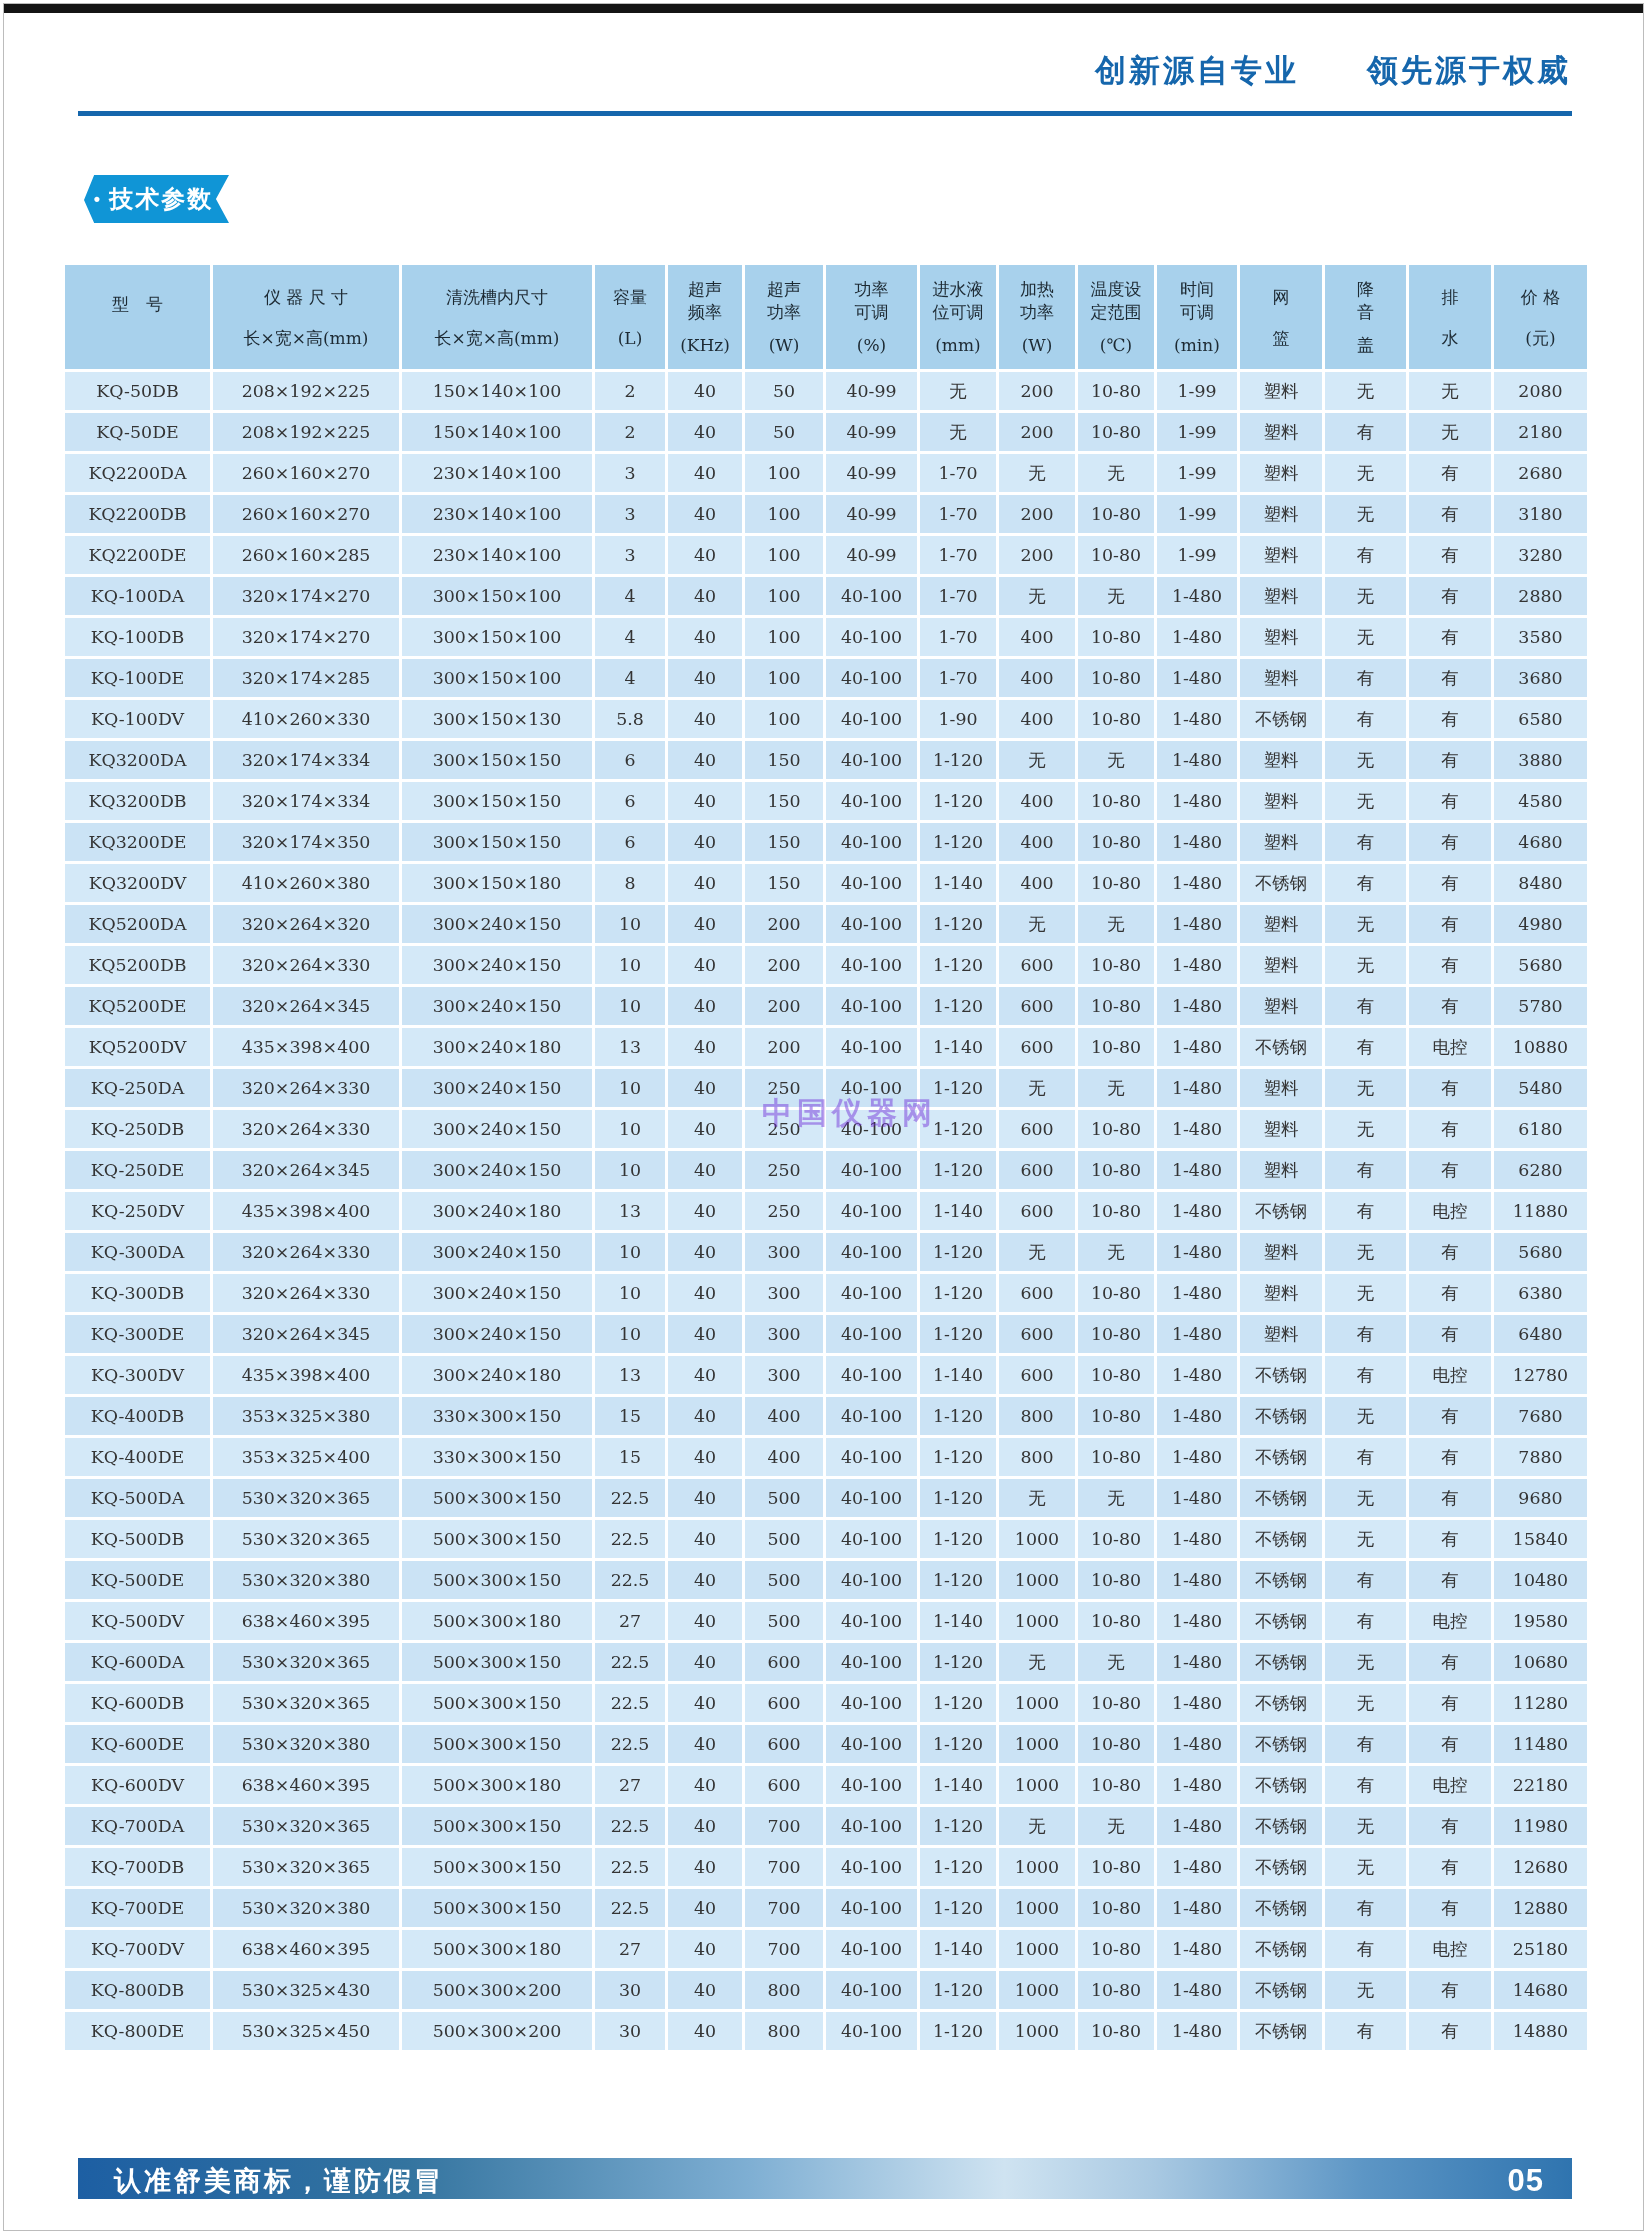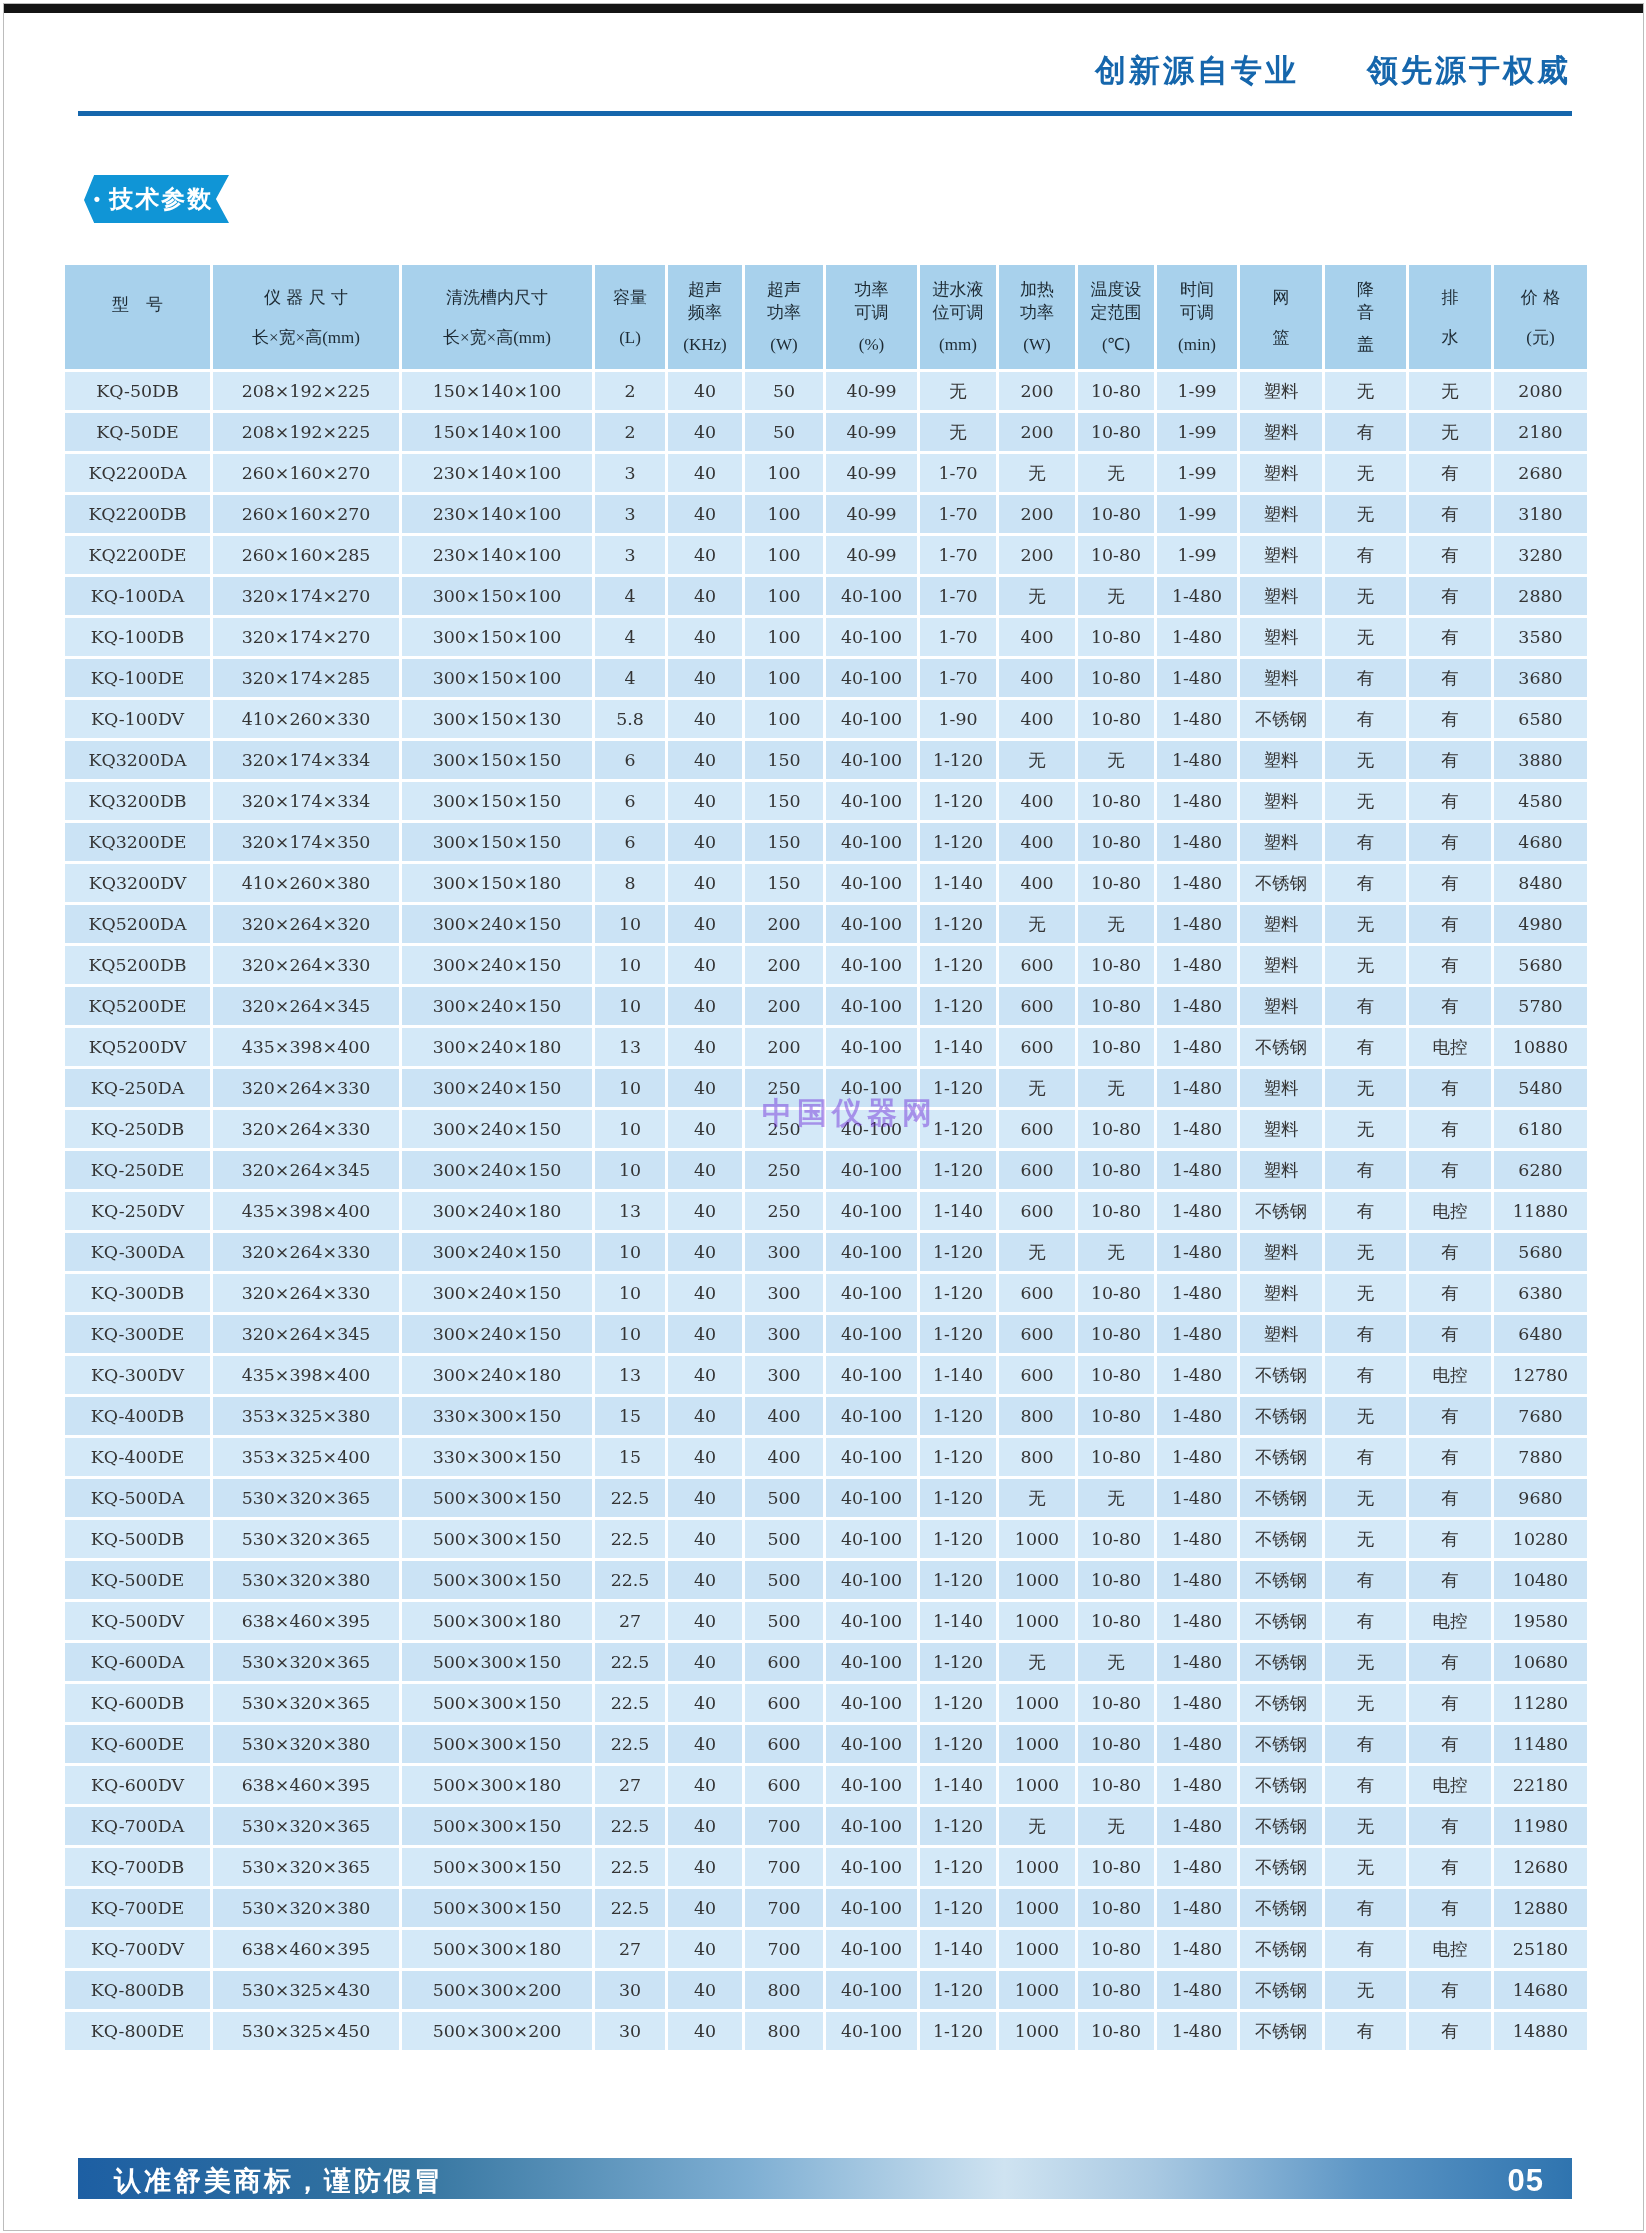--- a/index.html
+++ b/index.html
@@ -30,21 +30,21 @@
     position:absolute;top:262px;left:62px;width:1523px;
     border-collapse:separate;border-spacing:3px;table-layout:fixed;
     font-family:"DejaVu Serif","Liberation Serif",serif;
   }
   table.spec th{
     background:#a8d1ec;height:100px;font-weight:normal;
     font-size:17px;color:#1d2a33;padding:2px 0;vertical-align:middle;
   }
   .hwrap{display:flex;flex-direction:column;justify-content:space-evenly;height:100%;}
   .hl{white-space:pre-line;line-height:1.35;}
-  .hu{line-height:1.2;font-family:Liberation Serif, serif;}
+  .hu{line-height:1.2;}
   table.spec td{
     height:38px;text-align:center;vertical-align:middle;
     font-size:17.4px;color:#343434;padding:0 2px;
     overflow:hidden;white-space:nowrap;
   }
   table.spec tbody tr:nth-child(odd) td{background:#d4e9f8;}
   table.spec tbody tr:nth-child(even) td{background:#cbe3f5;}
   .footer{
     position:absolute;top:2158px;left:78px;width:1494px;height:41px;
     background:linear-gradient(90deg,#1d5fa3 0%,#34749f 22%,#7fafd3 45%,
@@ -677,21 +677,21 @@
           <td>40</td>
           <td>500</td>
           <td>40-100</td>
           <td>1-120</td>
           <td>1000</td>
           <td>10-80</td>
           <td>1-480</td>
           <td>不锈钢</td>
           <td>无</td>
           <td>有</td>
-          <td>10280</td>
+          <td>15840</td>
         </tr>
         <tr>
           <td>KQ-500DE</td>
           <td>530×320×380</td>
           <td>500×300×150</td>
           <td>22.5</td>
           <td>40</td>
           <td>500</td>
           <td>40-100</td>
           <td>1-120</td>

